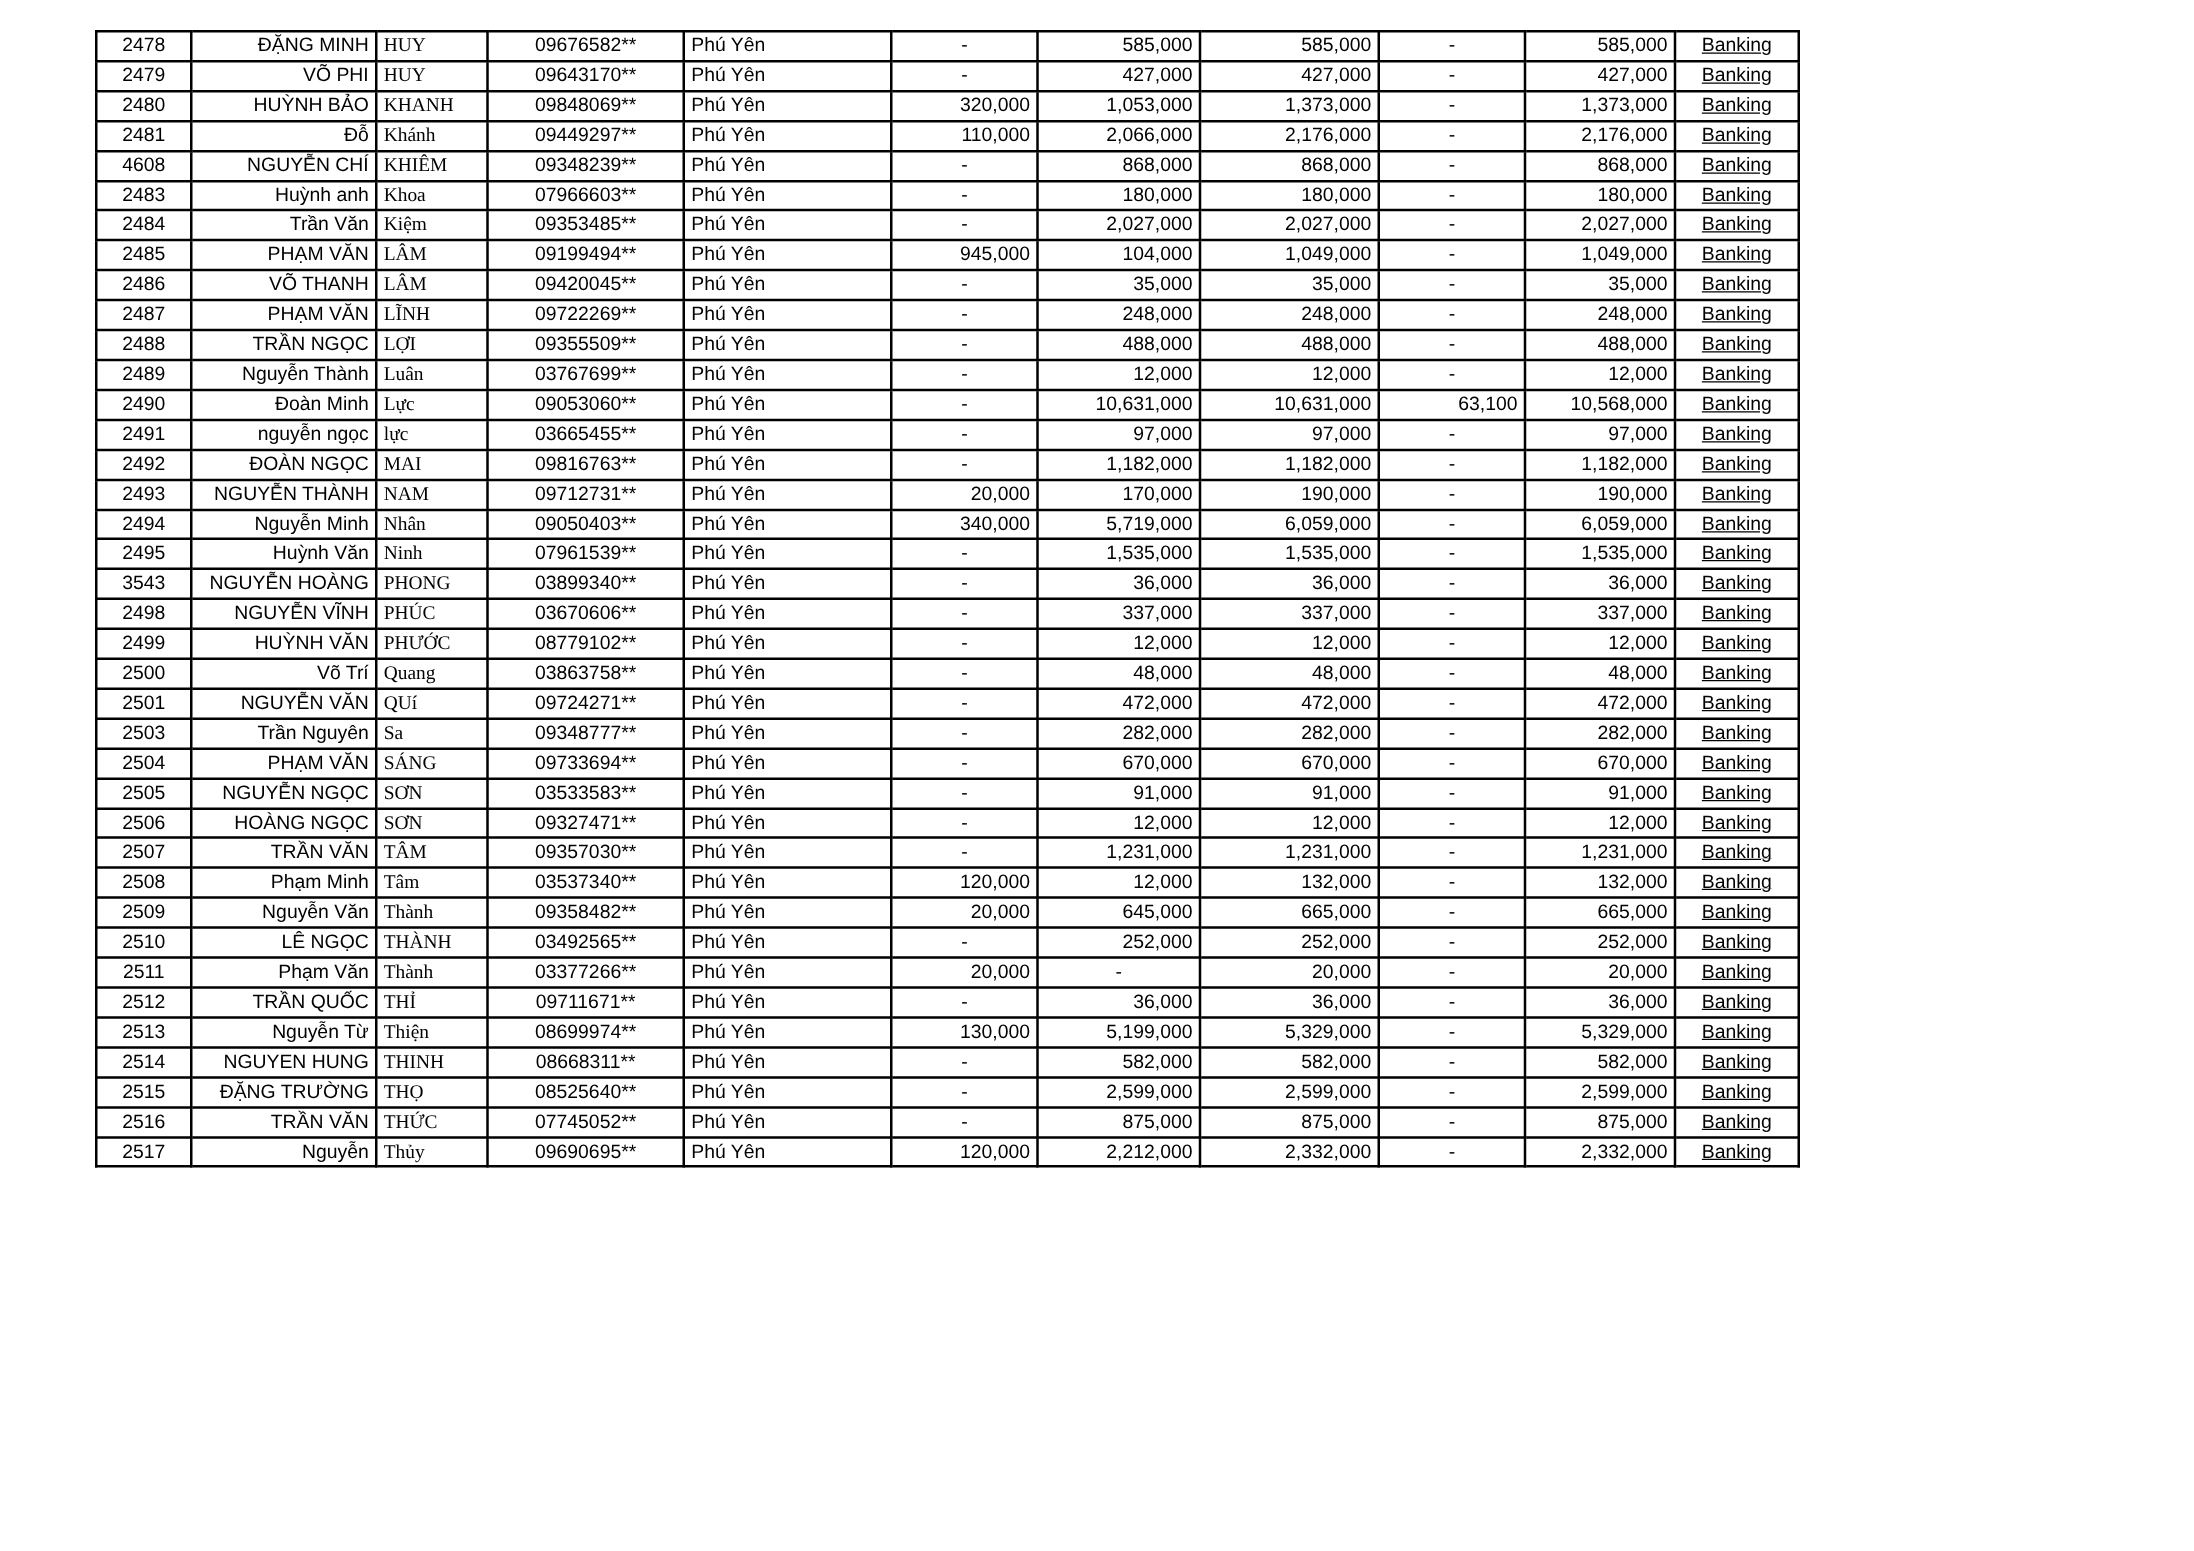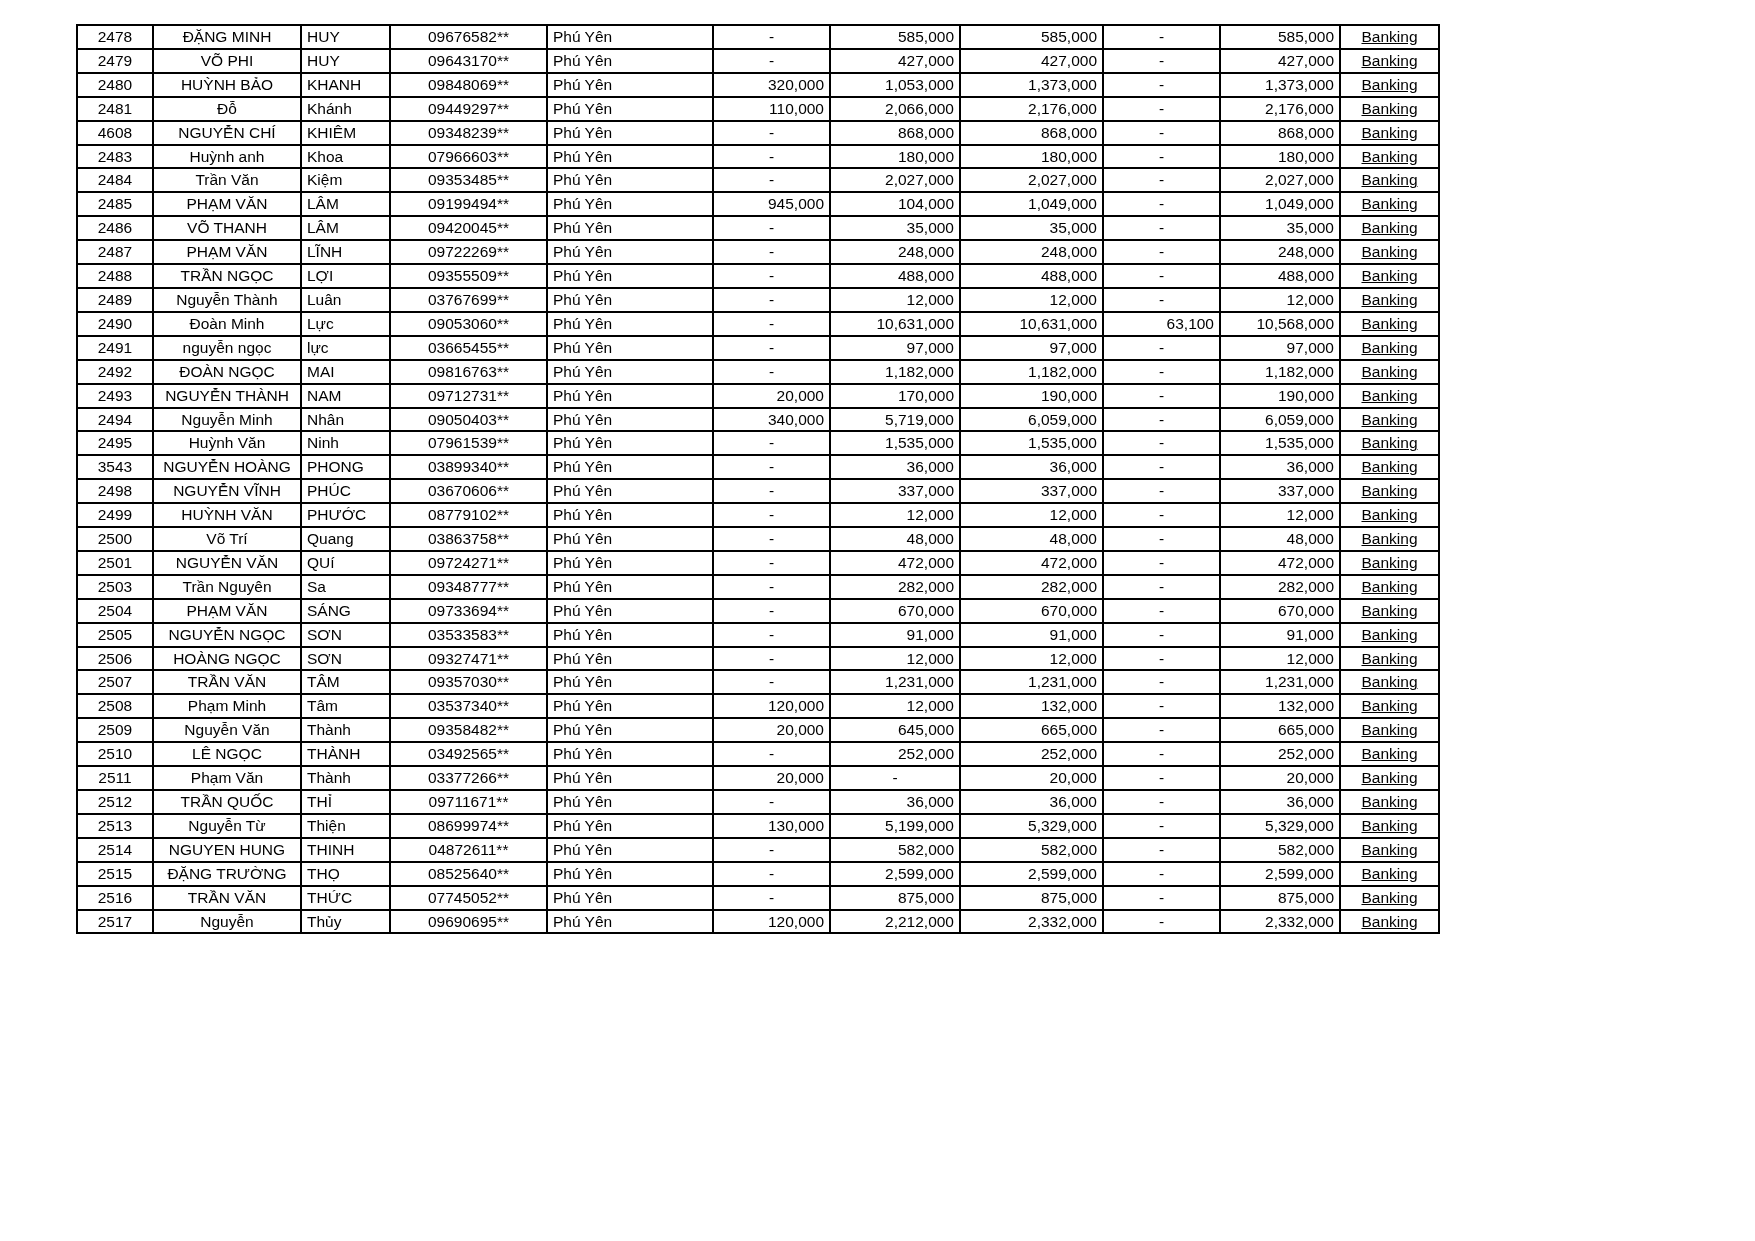--- a/index.html
+++ b/index.html
@@ -26,22 +26,22 @@
     height: 21.9px;
     font-size: 15.5px;
     line-height: 21.9px;
     padding: 0 5px;
     white-space: nowrap;
     overflow: hidden;
     vertical-align: middle;
   }
   
   td.c0  { text-align: center; }
-  td.c1  { text-align: center; }
-  td.c2  { text-align: left; }
+  td.c1  { text-align: right; }
+  td.c2  { text-align: left; font-family: Liberation Serif, serif; }
   td.c3  { text-align: center; }
   td.c4  { }
   td.c5, td.c6, td.c7, td.c8, td.c9 { text-align: right; padding-right: 11px; }
   td.c10 { text-align: center; text-decoration: underline; }
   td.dash { text-align: center; padding-right: 5px; }
 </style>
 </head>
 <body>
 
 <div class="sheet">
@@ -499,21 +499,21 @@
           <td class="c6">5,199,000</td>
           <td class="c7">5,329,000</td>
           <td class="c8 dash">-</td>
           <td class="c9">5,329,000</td>
           <td class="c10">Banking</td>
         </tr>
         <tr>
           <td class="c0">2514</td>
           <td class="c1">NGUYEN HUNG</td>
           <td class="c2">THINH</td>
-          <td class="c3">04872611**</td>
+          <td class="c3">08668311**</td>
           <td class="c4">Phú Yên</td>
           <td class="c5 dash">-</td>
           <td class="c6">582,000</td>
           <td class="c7">582,000</td>
           <td class="c8 dash">-</td>
           <td class="c9">582,000</td>
           <td class="c10">Banking</td>
         </tr>
         <tr>
           <td class="c0">2515</td>

